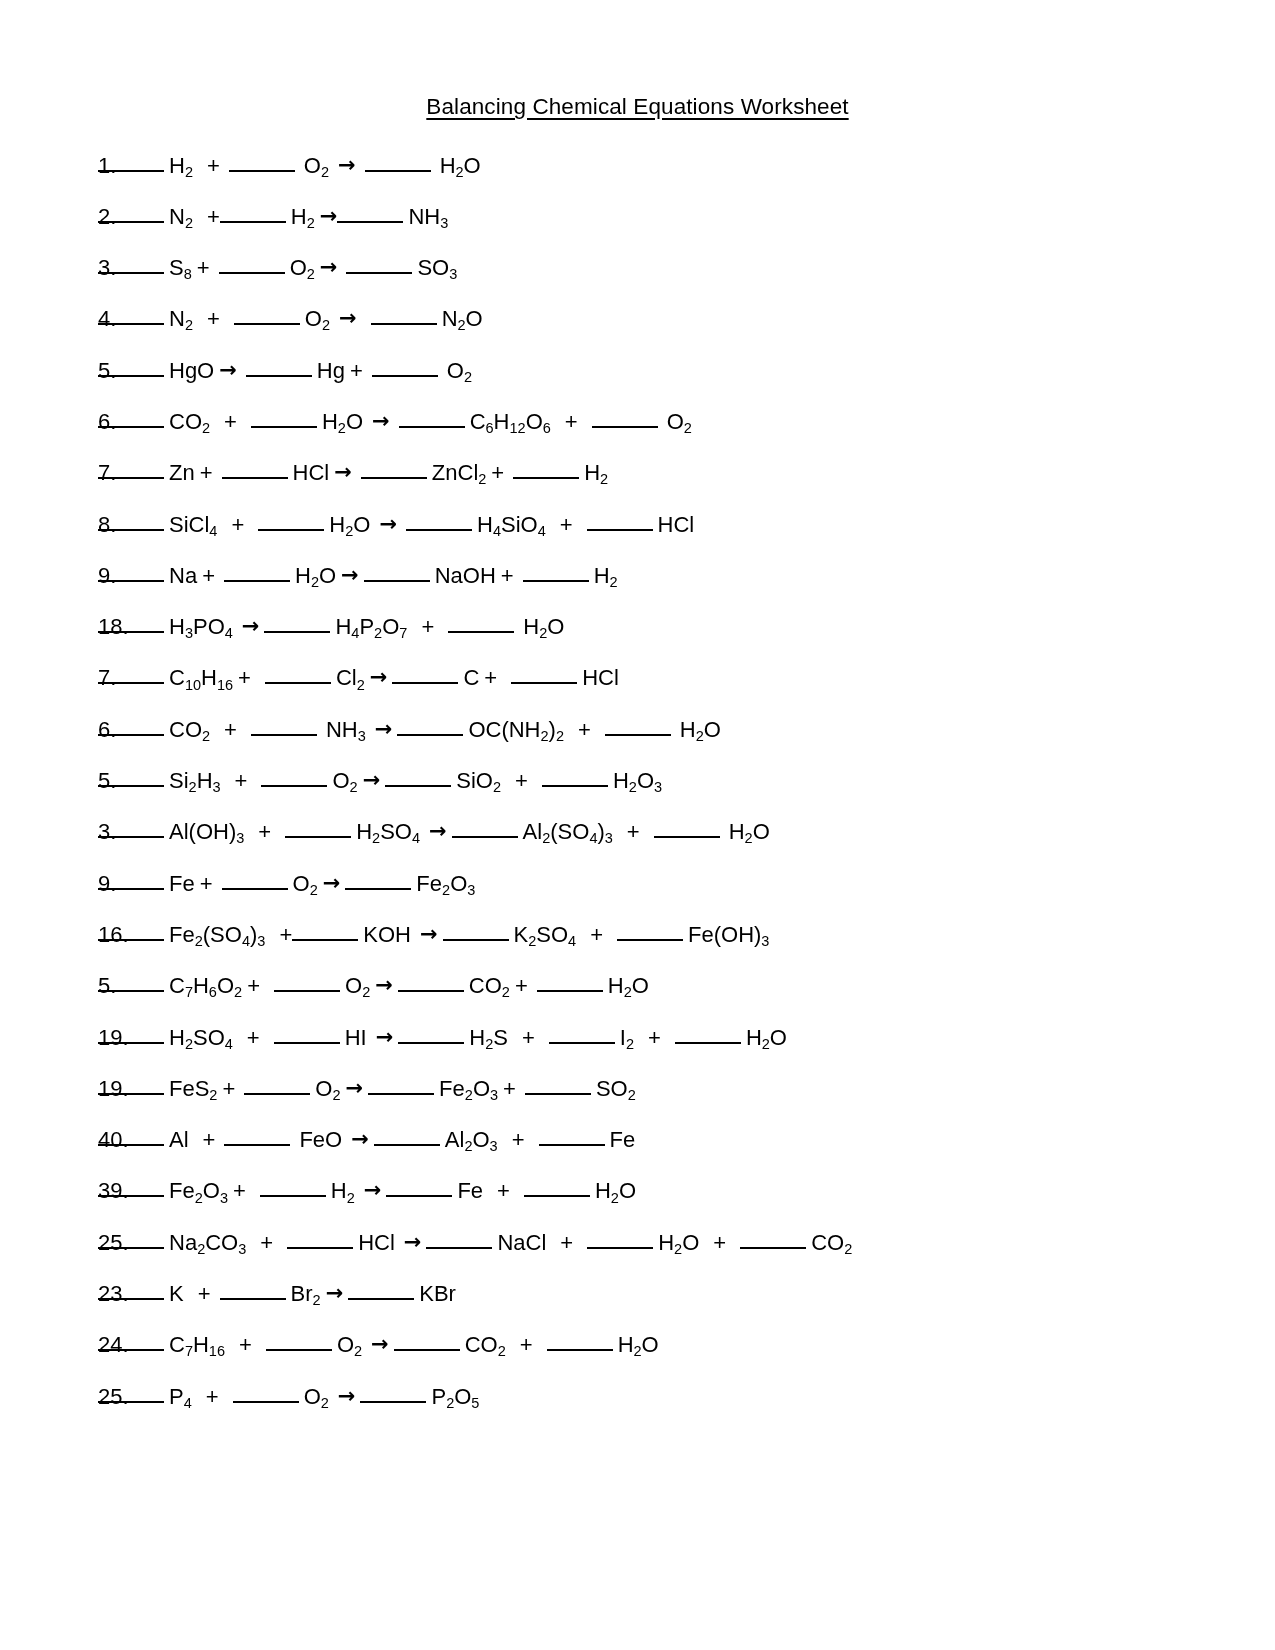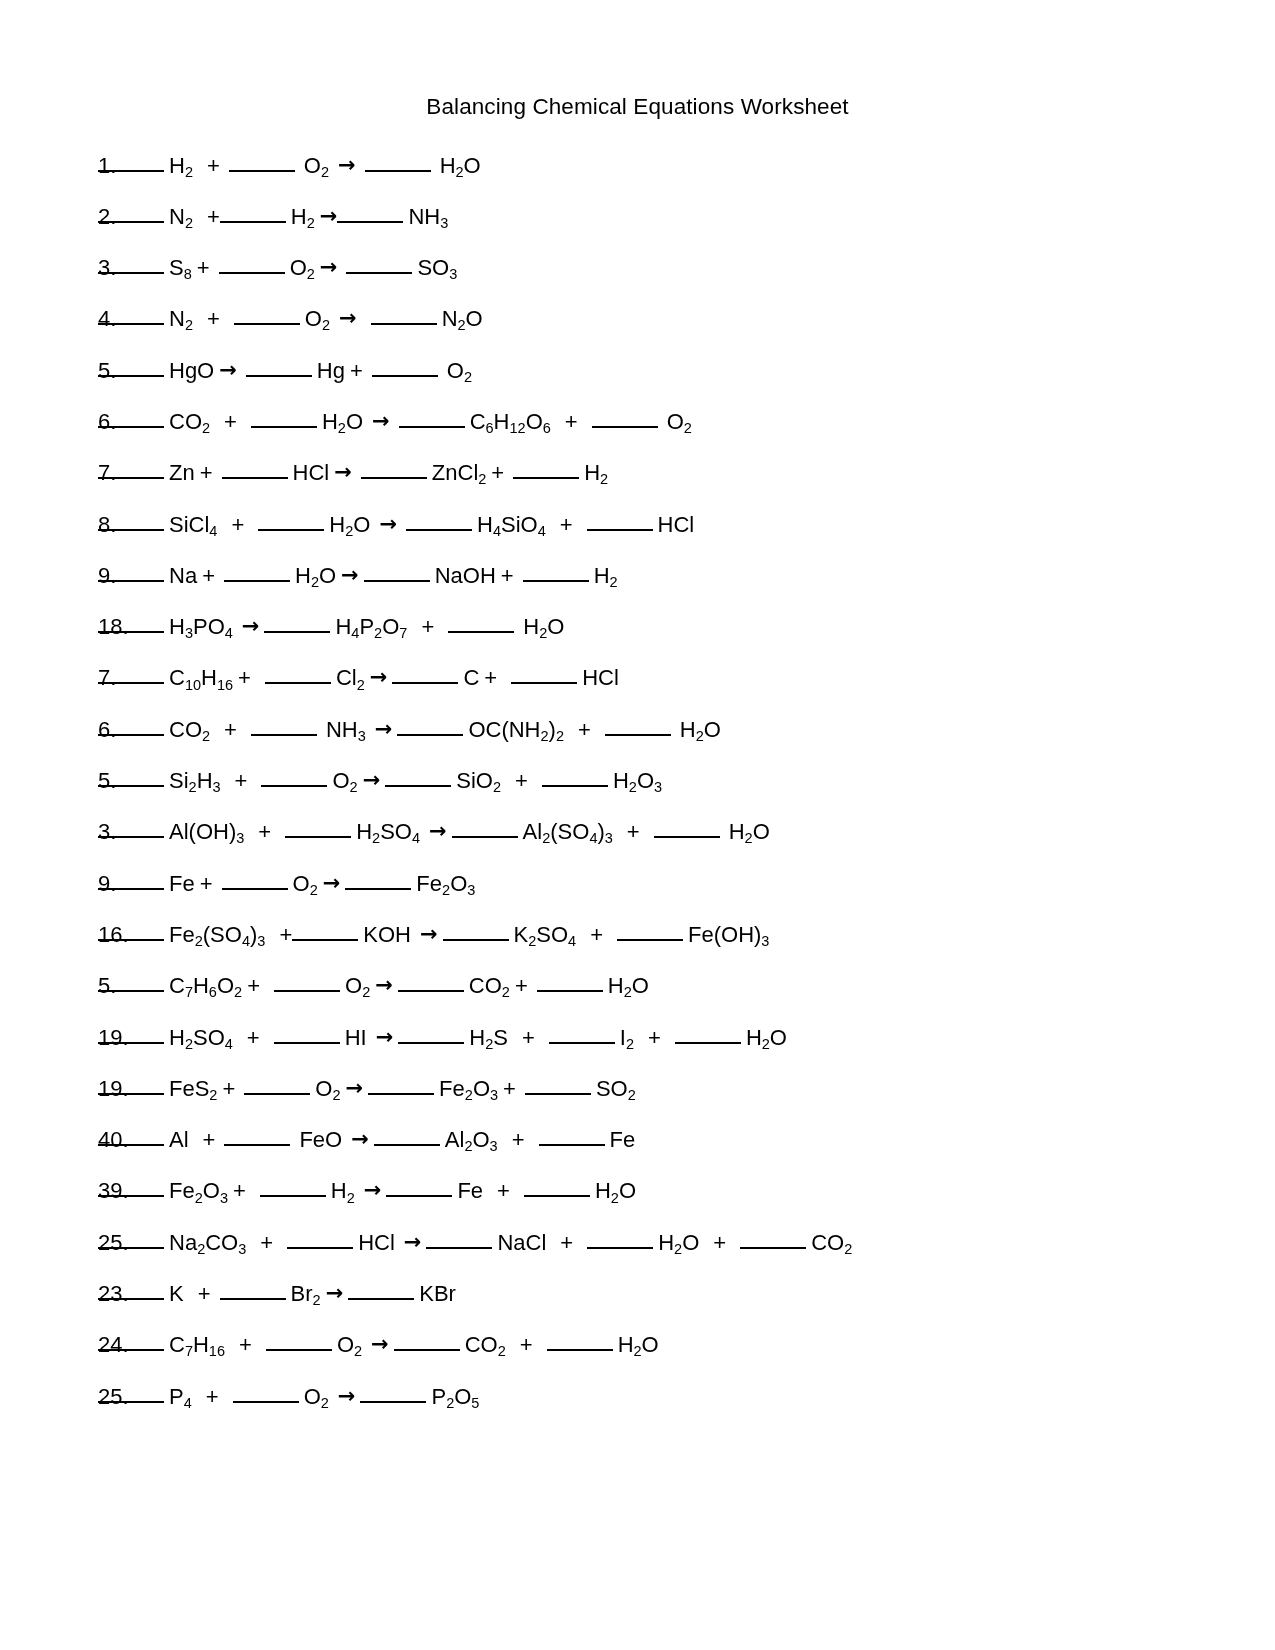--- a/index.html
+++ b/index.html
@@ -22,20 +22,21 @@
     box-sizing: border-box;
   }
   .title-wrap {
     text-align: center;
     padding-top: 96px;
   }
   .title {
     display: inline-block;
     font-size: 22.5px;
     line-height: 1;
+    text-decoration: underline;
     text-underline-offset: 4px;
     letter-spacing: 0.1px;
     white-space: nowrap;
   }
   .eq-list {
     margin: 0;
     padding: 0;
     list-style: none;
     margin-top: 36px;
   }

